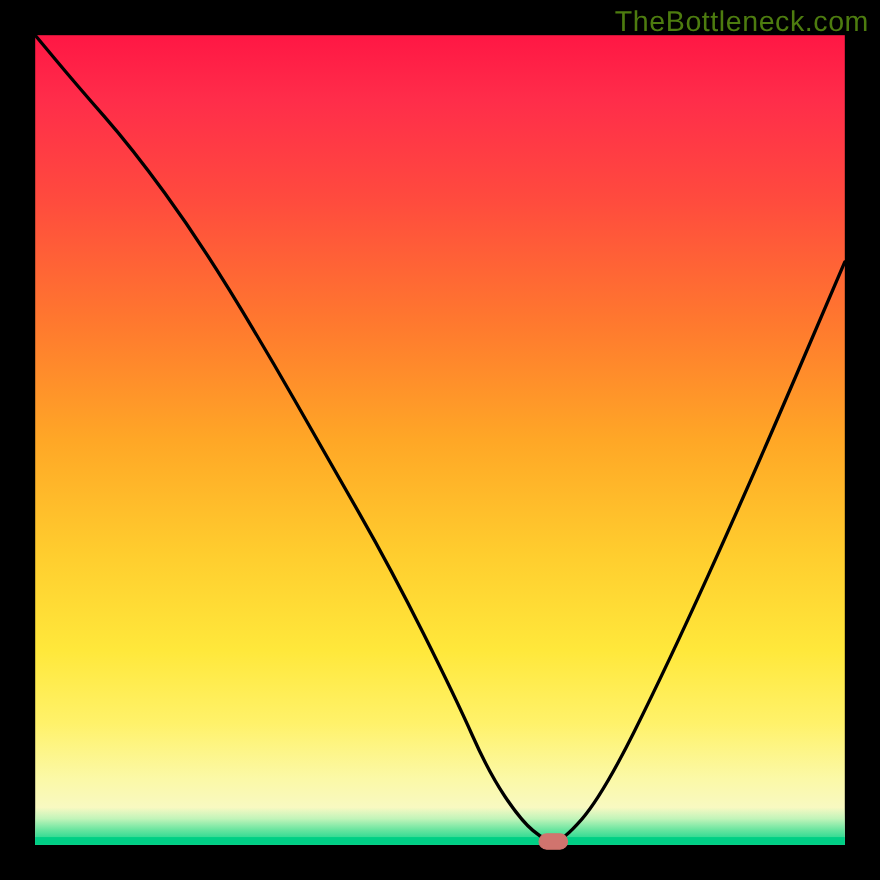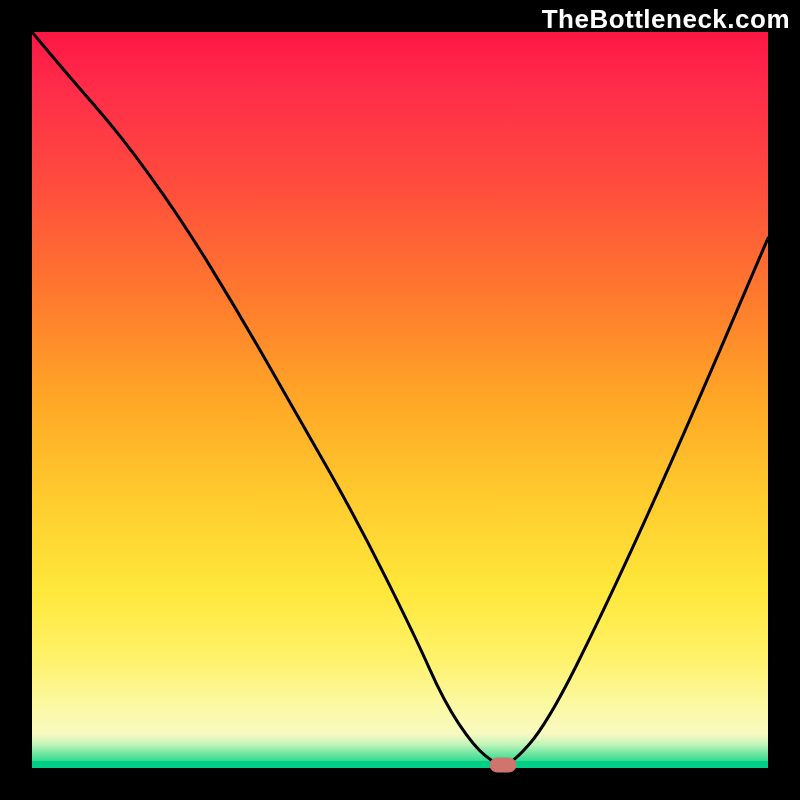--- a/index.html
+++ b/index.html
@@ -15,22 +15,22 @@
     position: relative;
     width: 800px;
     height: 800px;
     background: #000;
   }
   .watermark {
     position: absolute;
     top: 4px;
     right: 10px;
     font-size: 26px;
-    font-weight: 700;
-    color: #ffffff;
+    font-weight: 400;
+    color: #4d7c0f;
     letter-spacing: 0.5px;
     z-index: 10;
     user-select: none;
   }
   .plot-area {
     position: absolute;
     left: 32px;
     top: 32px;
     width: 736px;
     height: 736px;

